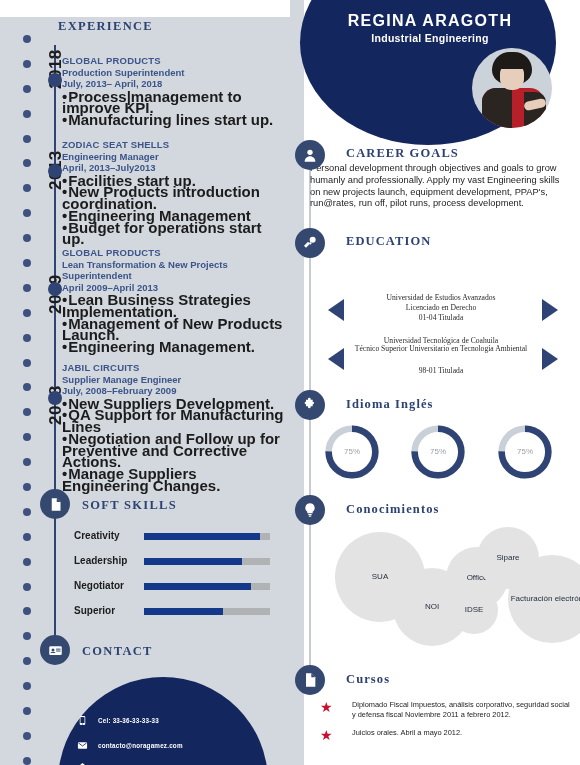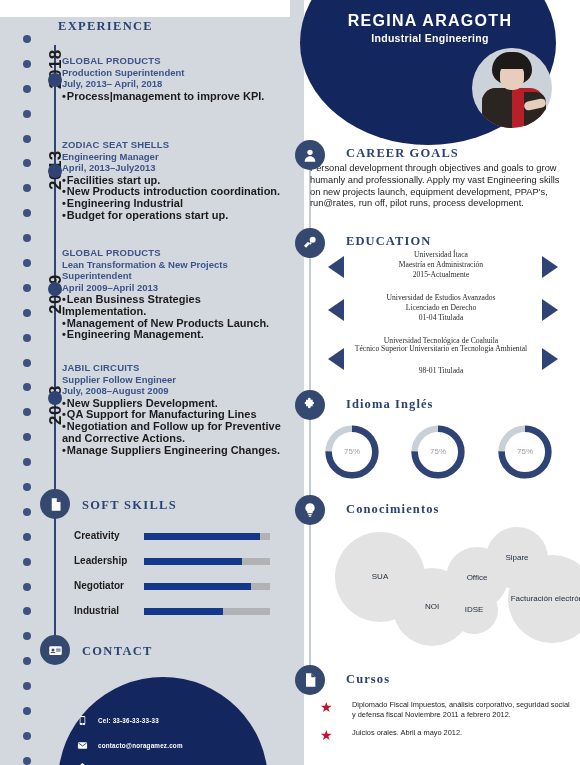--- a/index.html
+++ b/index.html
@@ -68,21 +68,21 @@
   .job-role {
     font-size: 9.5px; font-weight: bold; color: #3b5489;
     line-height: 11.5px;
   }
   .job-dates {
     font-size: 9.5px; font-weight: bold; color: #3b5489;
     line-height: 11.5px;
   }
   .job-bullets { margin-top: 1px; }
   .job-bullet {
-    font-size: 11px; font-weight: bold; color: #1c1c1c;
+    font-size: 15px; font-weight: bold; color: #1c1c1c;
     line-height: 11.8px;
   }
   .job-bullet::before { content: "•"; margin-right: 1px; }
 
   
   .rail-icon {
     position: absolute; left: 40px;
     width: 30px; height: 30px; border-radius: 50%;
     background: #35486f;
     display: flex; align-items: center; justify-content: center;
@@ -335,33 +335,34 @@
     <div id="exp-title">EXPERIENCE</div>
 
     <div class="year-label" style="left:46px; top:72px;">2018</div>
     <div class="timeline-dot" style="top:56px;"></div>
     <div class="job" style="top:38px;">
       <div class="job-company">GLOBAL PRODUCTS</div>
       <div class="job-role">Production Superintendent</div>
       <div class="job-dates">July, 2013– April, 2018</div>
       <div class="job-bullets">
         <div class="job-bullet">Process|management to improve KPI.</div>
+        <div class="job-bullet">Manufacturing lines start up.</div>
       </div>
     </div>
 
     <div class="year-label" style="left:46px; top:173px;">2013</div>
     <div class="timeline-dot" style="top:147px;"></div>
     <div class="job" style="top:122px;">
       <div class="job-company">ZODIAC SEAT SHELLS</div>
       <div class="job-role">Engineering Manager</div>
       <div class="job-dates">April, 2013–July2013</div>
       <div class="job-bullets">
         <div class="job-bullet">Facilities start up.</div>
         <div class="job-bullet">New Products introduction coordination.</div>
-        <div class="job-bullet">Engineering Industrial</div>
+        <div class="job-bullet">Engineering Management</div>
         <div class="job-bullet">Budget for operations start up.</div>
       </div>
     </div>
 
     <div class="year-label" style="left:46px; top:297px;">2009</div>
     <div class="timeline-dot" style="top:265px;"></div>
     <div class="job" style="top:230px;">
       <div class="job-company">GLOBAL PRODUCTS</div>
       <div class="job-role">Lean Transformation &amp; New Projects Superintendent</div>
       <div class="job-dates">April 2009–April 2013</div>
@@ -369,22 +370,22 @@
         <div class="job-bullet">Lean Business Strategies Implementation.</div>
         <div class="job-bullet">Management of New Products Launch.</div>
         <div class="job-bullet">Engineering Management.</div>
       </div>
     </div>
 
     <div class="year-label" style="left:46px; top:408px;">2008</div>
     <div class="timeline-dot" style="top:374px;"></div>
     <div class="job" style="top:345px;">
       <div class="job-company">JABIL CIRCUITS</div>
-      <div class="job-role">Supplier Follow Engineer</div>
-      <div class="job-dates">July, 2008–August 2009</div>
+      <div class="job-role">Supplier Manage Engineer</div>
+      <div class="job-dates">July, 2008–February 2009</div>
       <div class="job-bullets">
         <div class="job-bullet">New Suppliers Development.</div>
         <div class="job-bullet">QA Support for Manufacturing Lines</div>
         <div class="job-bullet">Negotiation and Follow up for Preventive and Corrective Actions.</div>
         <div class="job-bullet">Manage Suppliers Engineering Changes.</div>
       </div>
     </div>
 
     <div class="rail-icon" style="top:472px;">
       <svg viewBox="0 0 24 24">
@@ -406,21 +407,21 @@
         <div class="skill-fill" style="width: 78%;"></div>
       </div>
     </div>
     <div class="skill-row" style="top:562px;">
       <div class="skill-name">Negotiator</div>
       <div class="skill-track">
         <div class="skill-fill" style="width: 85%;"></div>
       </div>
     </div>
     <div class="skill-row" style="top:587px;">
-      <div class="skill-name">Industrial</div>
+      <div class="skill-name">Superior</div>
       <div class="skill-track">
         <div class="skill-fill" style="width: 63%;"></div>
       </div>
     </div>
 
     <div class="rail-icon" style="top:618px;">
       <svg viewBox="0 0 24 24">
           <rect x="2" y="5" width="20" height="14" rx="2" fill="#fff"></rect>
           <circle cx="8" cy="11" r="2.4" fill="#35486f"></circle>
           <rect x="13" y="9" width="7" height="1.6" fill="#35486f"></rect>
@@ -494,27 +495,20 @@
 
     <div class="r-icon" style="top:228px;">
       <svg viewBox="0 0 24 24">
           <path d="M3 16l6-6 3 3-6 6z" fill="#fff"></path>
           <circle cx="16" cy="7" r="4.5" fill="#fff"></circle>
           <rect x="11" y="11" width="3" height="3" transform="rotate(45 12.5 12.5)" fill="#fff"></rect>
         </svg>
     </div>
     <div class="r-title" style="top:234px;">EDUCATION</div>
 
-    <div class="edu-item" style="top:250px; height:34px;">
-      <div class="tri-left" style="top:6px;"></div>
-      <div class="tri-right" style="top:6px;"></div>
-      <div class="edu-text" style="top:0;">Universidad Ítaca</div>
-      <div class="edu-text" style="top:10px;">Maestría en Administración</div>
-      <div class="edu-text" style="top:20px;">2015-Actualmente</div>
-    </div>
 
     <div class="edu-item" style="top:293px; height:34px;">
       <div class="tri-left" style="top:6px;"></div>
       <div class="tri-right" style="top:6px;"></div>
       <div class="edu-text" style="top:0; left:20px; width:222px;">Universidad de Estudios Avanzados</div>
       <div class="edu-text" style="top:10px;">Licenciado en Derecho</div>
       <div class="edu-text" style="top:20px;">01-04 Titulada</div>
     </div>
 
     <div class="edu-item" style="top:336px; height:44px;">
@@ -570,21 +564,21 @@
     </div>
     <div class="bubble" style="left:103px; top:568px; width:78px; height:78px;">
       <span>NOI</span>
     </div>
     <div class="bubble" style="left:156px; top:547px; width:62px; height:62px;">
       <span>Office</span>
     </div>
     <div class="bubble" style="left:160px; top:586px; width:48px; height:48px;">
       <span>IDSE</span>
     </div>
-    <div class="bubble" style="left:196px; top:527px; width:62px; height:62px;">
+    <div class="bubble" style="left:187px; top:527px; width:62px; height:62px;">
       <span>Sipare</span>
     </div>
     <div class="bubble" style="left:218px; top:555px; width:88px; height:88px;">
       <span>Facturación electrónica</span>
     </div>
 
     <div class="r-icon" style="top:665px;">
       <svg viewBox="0 0 24 24">
           <path d="M6 2h8l6 6v14H6z" fill="#fff"></path>
           <path d="M14 2v6h6" fill="#35486f"></path>

